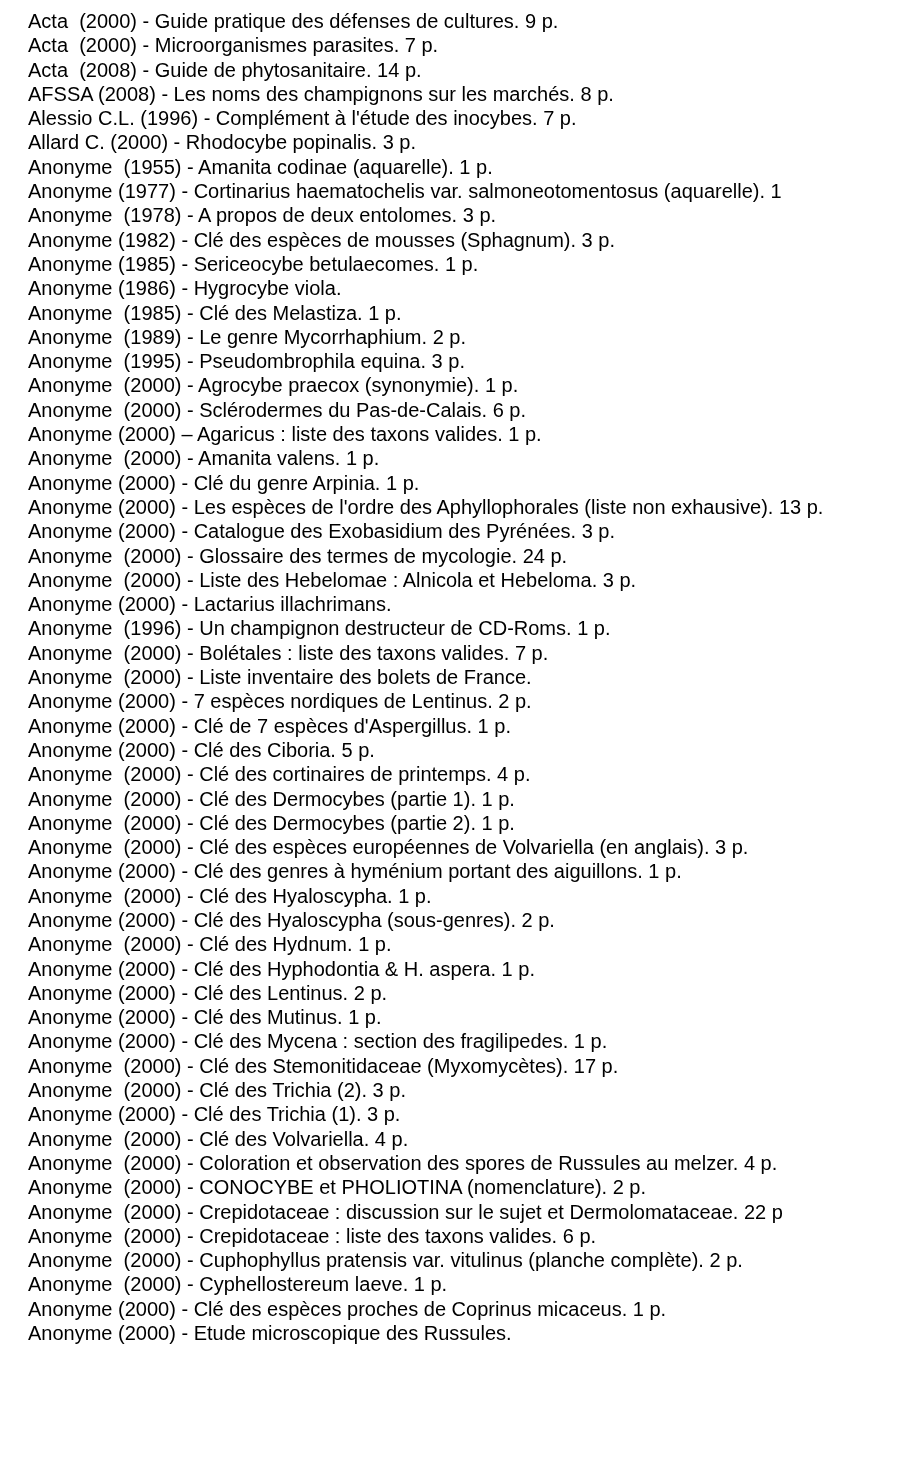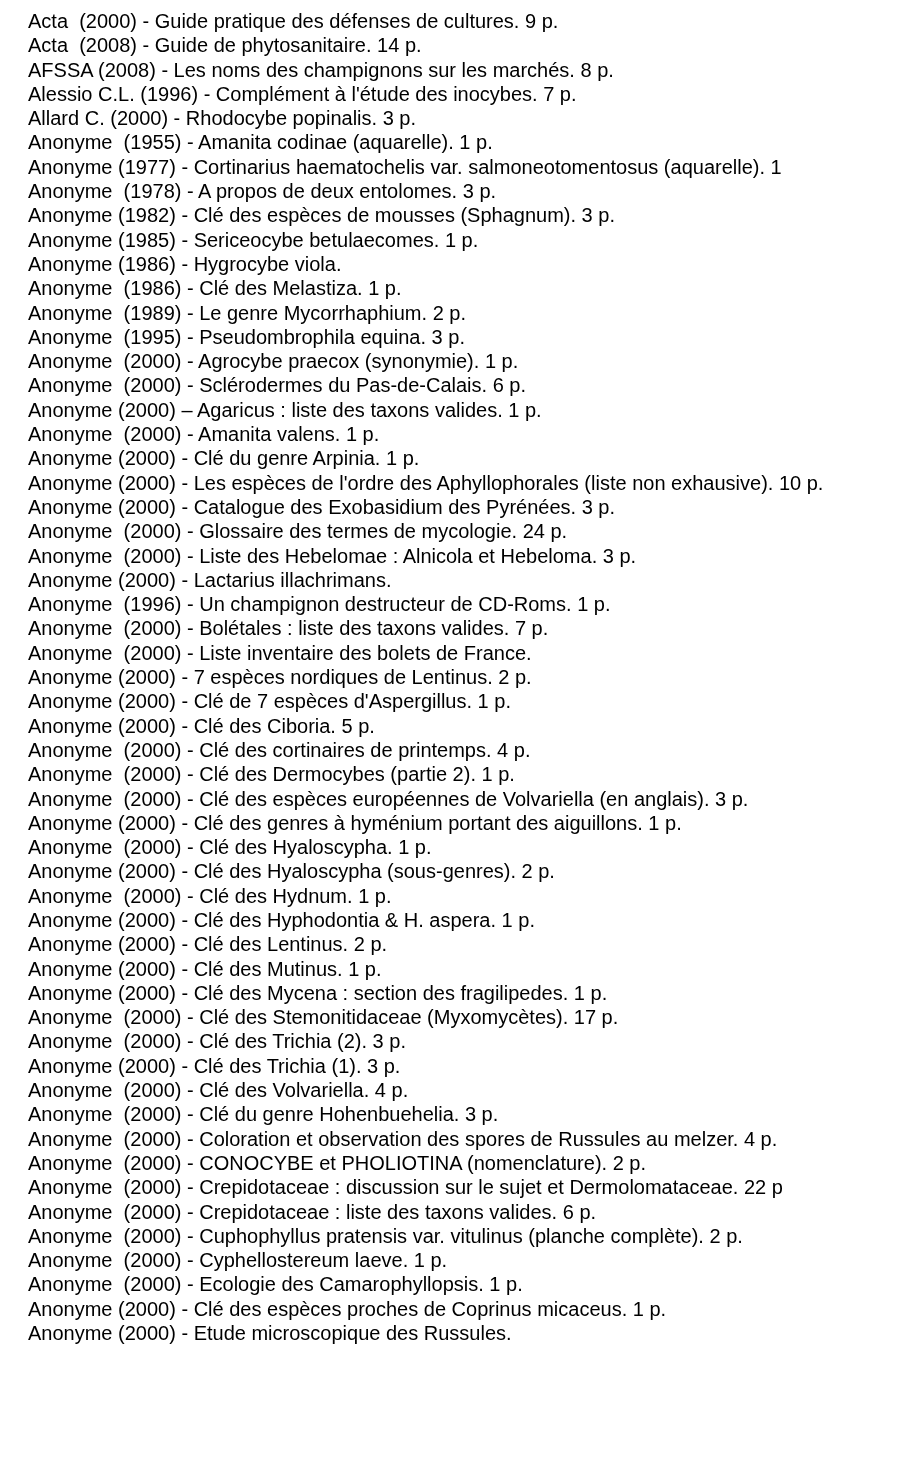--- a/index.html
+++ b/index.html
@@ -22,68 +22,68 @@
   .entry {
     white-space: pre;
   }
 </style>
 </head>
 <body>
 
 <div class="page">
   <div>
       <div class="entry">Acta  (2000) - Guide pratique des défenses de cultures. 9 p.</div>
+      <div class="entry">Acta  (2000) - Microorganismes parasites. 7 p.</div>
       <div class="entry">Acta  (2008) - Guide de phytosanitaire. 14 p.</div>
       <div class="entry">AFSSA (2008) - Les noms des champignons sur les marchés. 8 p.</div>
       <div class="entry">Alessio C.L. (1996) - Complément à l'étude des inocybes. 7 p.</div>
       <div class="entry">Allard C. (2000) - Rhodocybe popinalis. 3 p.</div>
       <div class="entry">Anonyme  (1955) - Amanita codinae (aquarelle). 1 p.</div>
       <div class="entry">Anonyme (1977) - Cortinarius haematochelis var. salmoneotomentosus (aquarelle). 1</div>
       <div class="entry">Anonyme  (1978) - A propos de deux entolomes. 3 p.</div>
       <div class="entry">Anonyme (1982) - Clé des espèces de mousses (Sphagnum). 3 p.</div>
       <div class="entry">Anonyme (1985) - Sericeocybe betulaecomes. 1 p.</div>
       <div class="entry">Anonyme (1986) - Hygrocybe viola.</div>
-      <div class="entry">Anonyme  (1986) - Clé des Melastiza. 1 p.</div>
+      <div class="entry">Anonyme  (1985) - Clé des Melastiza. 1 p.</div>
       <div class="entry">Anonyme  (1989) - Le genre Mycorrhaphium. 2 p.</div>
       <div class="entry">Anonyme  (1995) - Pseudombrophila equina. 3 p.</div>
       <div class="entry">Anonyme  (2000) - Agrocybe praecox (synonymie). 1 p.</div>
       <div class="entry">Anonyme  (2000) - Sclérodermes du Pas-de-Calais. 6 p.</div>
       <div class="entry">Anonyme (2000) – Agaricus : liste des taxons valides. 1 p.</div>
       <div class="entry">Anonyme  (2000) - Amanita valens. 1 p.</div>
       <div class="entry">Anonyme (2000) - Clé du genre Arpinia. 1 p.</div>
-      <div class="entry">Anonyme (2000) - Les espèces de l'ordre des Aphyllophorales (liste non exhausive). 10 p.</div>
+      <div class="entry">Anonyme (2000) - Les espèces de l'ordre des Aphyllophorales (liste non exhausive). 13 p.</div>
       <div class="entry">Anonyme (2000) - Catalogue des Exobasidium des Pyrénées. 3 p.</div>
       <div class="entry">Anonyme  (2000) - Glossaire des termes de mycologie. 24 p.</div>
       <div class="entry">Anonyme  (2000) - Liste des Hebelomae : Alnicola et Hebeloma. 3 p.</div>
       <div class="entry">Anonyme (2000) - Lactarius illachrimans.</div>
       <div class="entry">Anonyme  (1996) - Un champignon destructeur de CD-Roms. 1 p.</div>
       <div class="entry">Anonyme  (2000) - Bolétales : liste des taxons valides. 7 p.</div>
       <div class="entry">Anonyme  (2000) - Liste inventaire des bolets de France.</div>
       <div class="entry">Anonyme (2000) - 7 espèces nordiques de Lentinus. 2 p.</div>
       <div class="entry">Anonyme (2000) - Clé de 7 espèces d'Aspergillus. 1 p.</div>
       <div class="entry">Anonyme (2000) - Clé des Ciboria. 5 p.</div>
       <div class="entry">Anonyme  (2000) - Clé des cortinaires de printemps. 4 p.</div>
+      <div class="entry">Anonyme  (2000) - Clé des Dermocybes (partie 1). 1 p.</div>
       <div class="entry">Anonyme  (2000) - Clé des Dermocybes (partie 2). 1 p.</div>
       <div class="entry">Anonyme  (2000) - Clé des espèces européennes de Volvariella (en anglais). 3 p.</div>
       <div class="entry">Anonyme (2000) - Clé des genres à hyménium portant des aiguillons. 1 p.</div>
       <div class="entry">Anonyme  (2000) - Clé des Hyaloscypha. 1 p.</div>
       <div class="entry">Anonyme (2000) - Clé des Hyaloscypha (sous-genres). 2 p.</div>
       <div class="entry">Anonyme  (2000) - Clé des Hydnum. 1 p.</div>
       <div class="entry">Anonyme (2000) - Clé des Hyphodontia &amp; H. aspera. 1 p.</div>
       <div class="entry">Anonyme (2000) - Clé des Lentinus. 2 p.</div>
       <div class="entry">Anonyme (2000) - Clé des Mutinus. 1 p.</div>
       <div class="entry">Anonyme (2000) - Clé des Mycena : section des fragilipedes. 1 p.</div>
       <div class="entry">Anonyme  (2000) - Clé des Stemonitidaceae (Myxomycètes). 17 p.</div>
       <div class="entry">Anonyme  (2000) - Clé des Trichia (2). 3 p.</div>
       <div class="entry">Anonyme (2000) - Clé des Trichia (1). 3 p.</div>
       <div class="entry">Anonyme  (2000) - Clé des Volvariella. 4 p.</div>
-      <div class="entry">Anonyme  (2000) - Clé du genre Hohenbuehelia. 3 p.</div>
       <div class="entry">Anonyme  (2000) - Coloration et observation des spores de Russules au melzer. 4 p.</div>
       <div class="entry">Anonyme  (2000) - CONOCYBE et PHOLIOTINA (nomenclature). 2 p.</div>
       <div class="entry">Anonyme  (2000) - Crepidotaceae : discussion sur le sujet et Dermolomataceae. 22 p</div>
       <div class="entry">Anonyme  (2000) - Crepidotaceae : liste des taxons valides. 6 p.</div>
       <div class="entry">Anonyme  (2000) - Cuphophyllus pratensis var. vitulinus (planche complète). 2 p.</div>
       <div class="entry">Anonyme  (2000) - Cyphellostereum laeve. 1 p.</div>
-      <div class="entry">Anonyme  (2000) - Ecologie des Camarophyllopsis. 1 p.</div>
       <div class="entry">Anonyme (2000) - Clé des espèces proches de Coprinus micaceus. 1 p.</div>
       <div class="entry">Anonyme (2000) - Etude microscopique des Russules.</div>
     </div>
 </div>
 
 </body></html>

